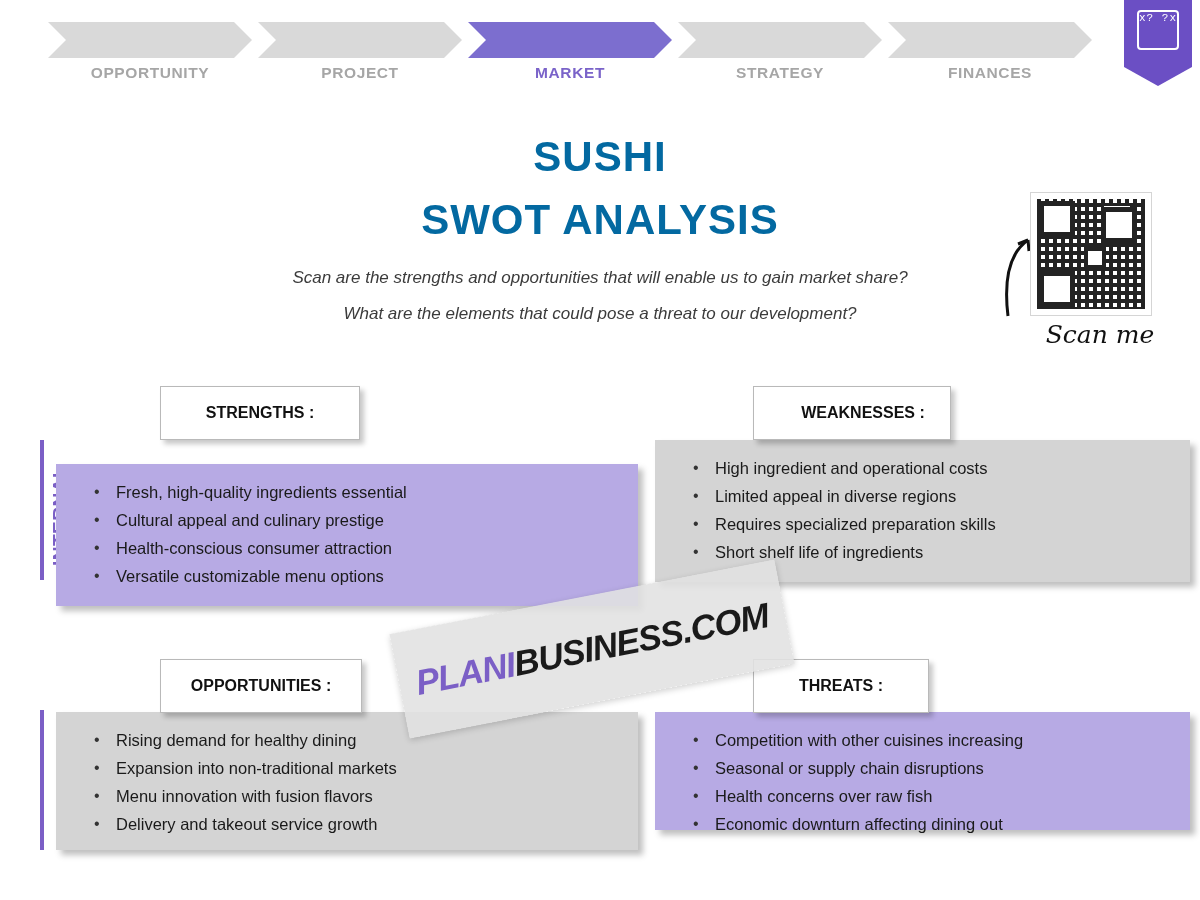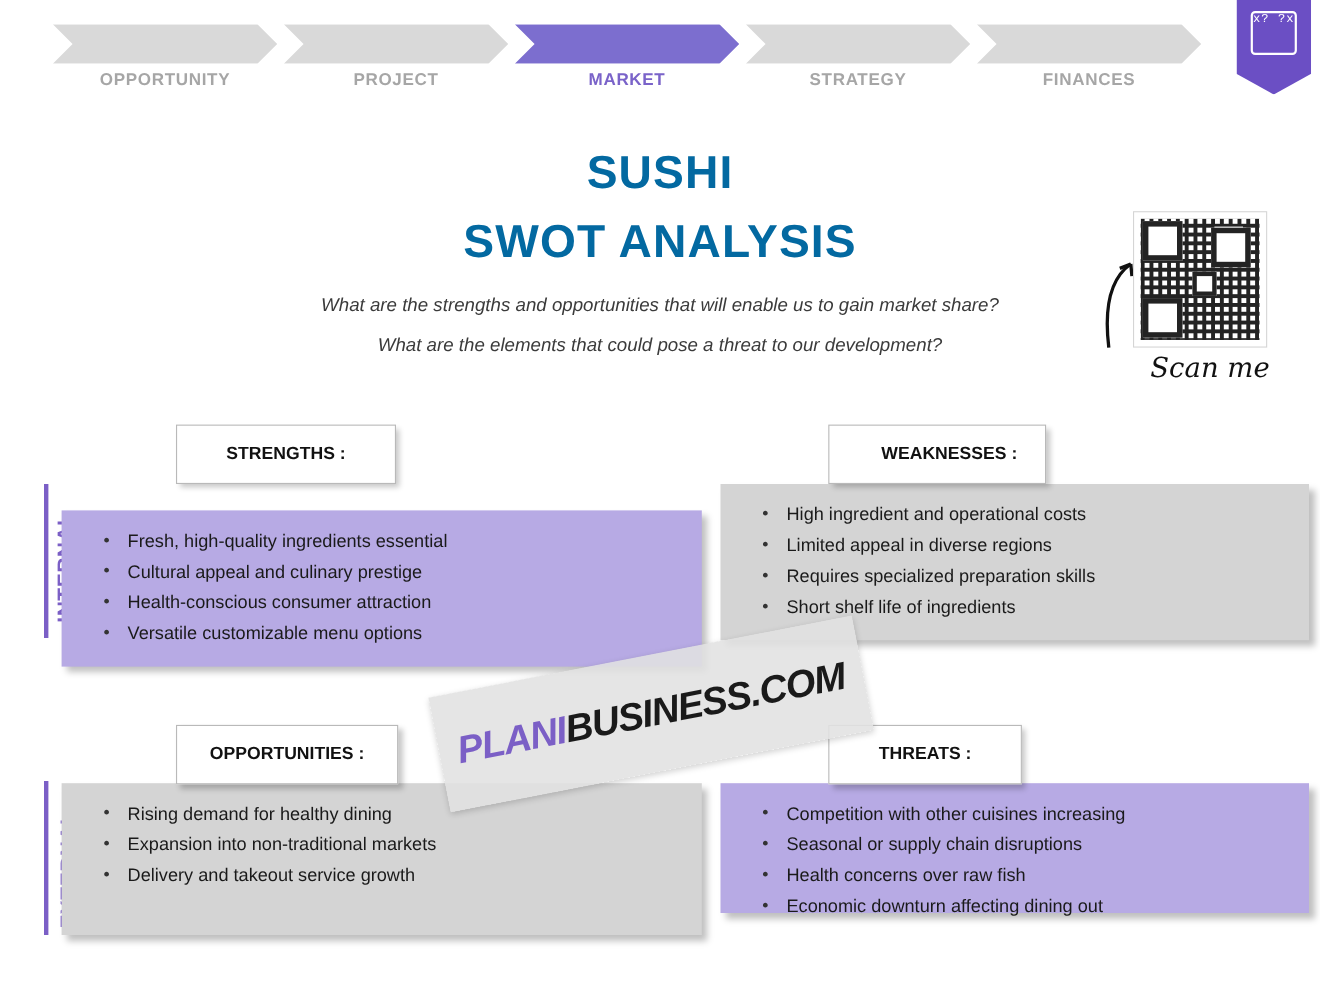--- a/index.html
+++ b/index.html
@@ -294,21 +294,21 @@
   <div class="nav-label">STRATEGY</div>
   <div class="nav-label">FINANCES</div>
 </div>
 
 <div class="badge">
   <div class="badge-inner">x? ?x</div>
 </div>
 
 <div class="title1">SUSHI</div>
 <div class="title2">SWOT ANALYSIS</div>
-<div class="sub sub1">What are the strengths and opportunities that will enable us to gain market share?</div>
+<div class="sub sub1">Scan are the strengths and opportunities that will enable us to gain market share?</div>
 <div class="sub sub2">What are the elements that could pose a threat to our development?</div>
 
 <svg class="arrow" viewBox="0 0 34 90">
   <path d="M6 88 C2 55, 6 26, 26 12" stroke="#111" stroke-width="3" fill="none"></path>
   <path d="M26 12 L16 16 M26 12 L27 23" stroke="#111" stroke-width="3" fill="none"></path>
 </svg>
 <div class="qr-wrap">
   <div class="qr">
     <div class="qr-corner"></div>
     <div class="qr-center"></div>
@@ -343,20 +343,21 @@
     <li>Requires specialized preparation skills</li>
     <li>Short shelf life of ingredients</li>
   </ul>
 </div>
 
 <div class="head" id="head-opportunities">OPPORTUNITIES :</div>
 <div class="panel grey" id="panel-opportunities">
   <ul>
     <li>Rising demand for healthy dining</li>
     <li>Expansion into non-traditional markets</li>
+    <li>Menu innovation with fusion flavors</li>
     <li>Delivery and takeout service growth</li>
   </ul>
 </div>
 
 <div class="head" id="head-threats">THREATS :</div>
 <div class="panel purple" id="panel-threats">
   <ul>
     <li>Competition with other cuisines increasing</li>
     <li>Seasonal or supply chain disruptions</li>
     <li>Health concerns over raw fish</li>

